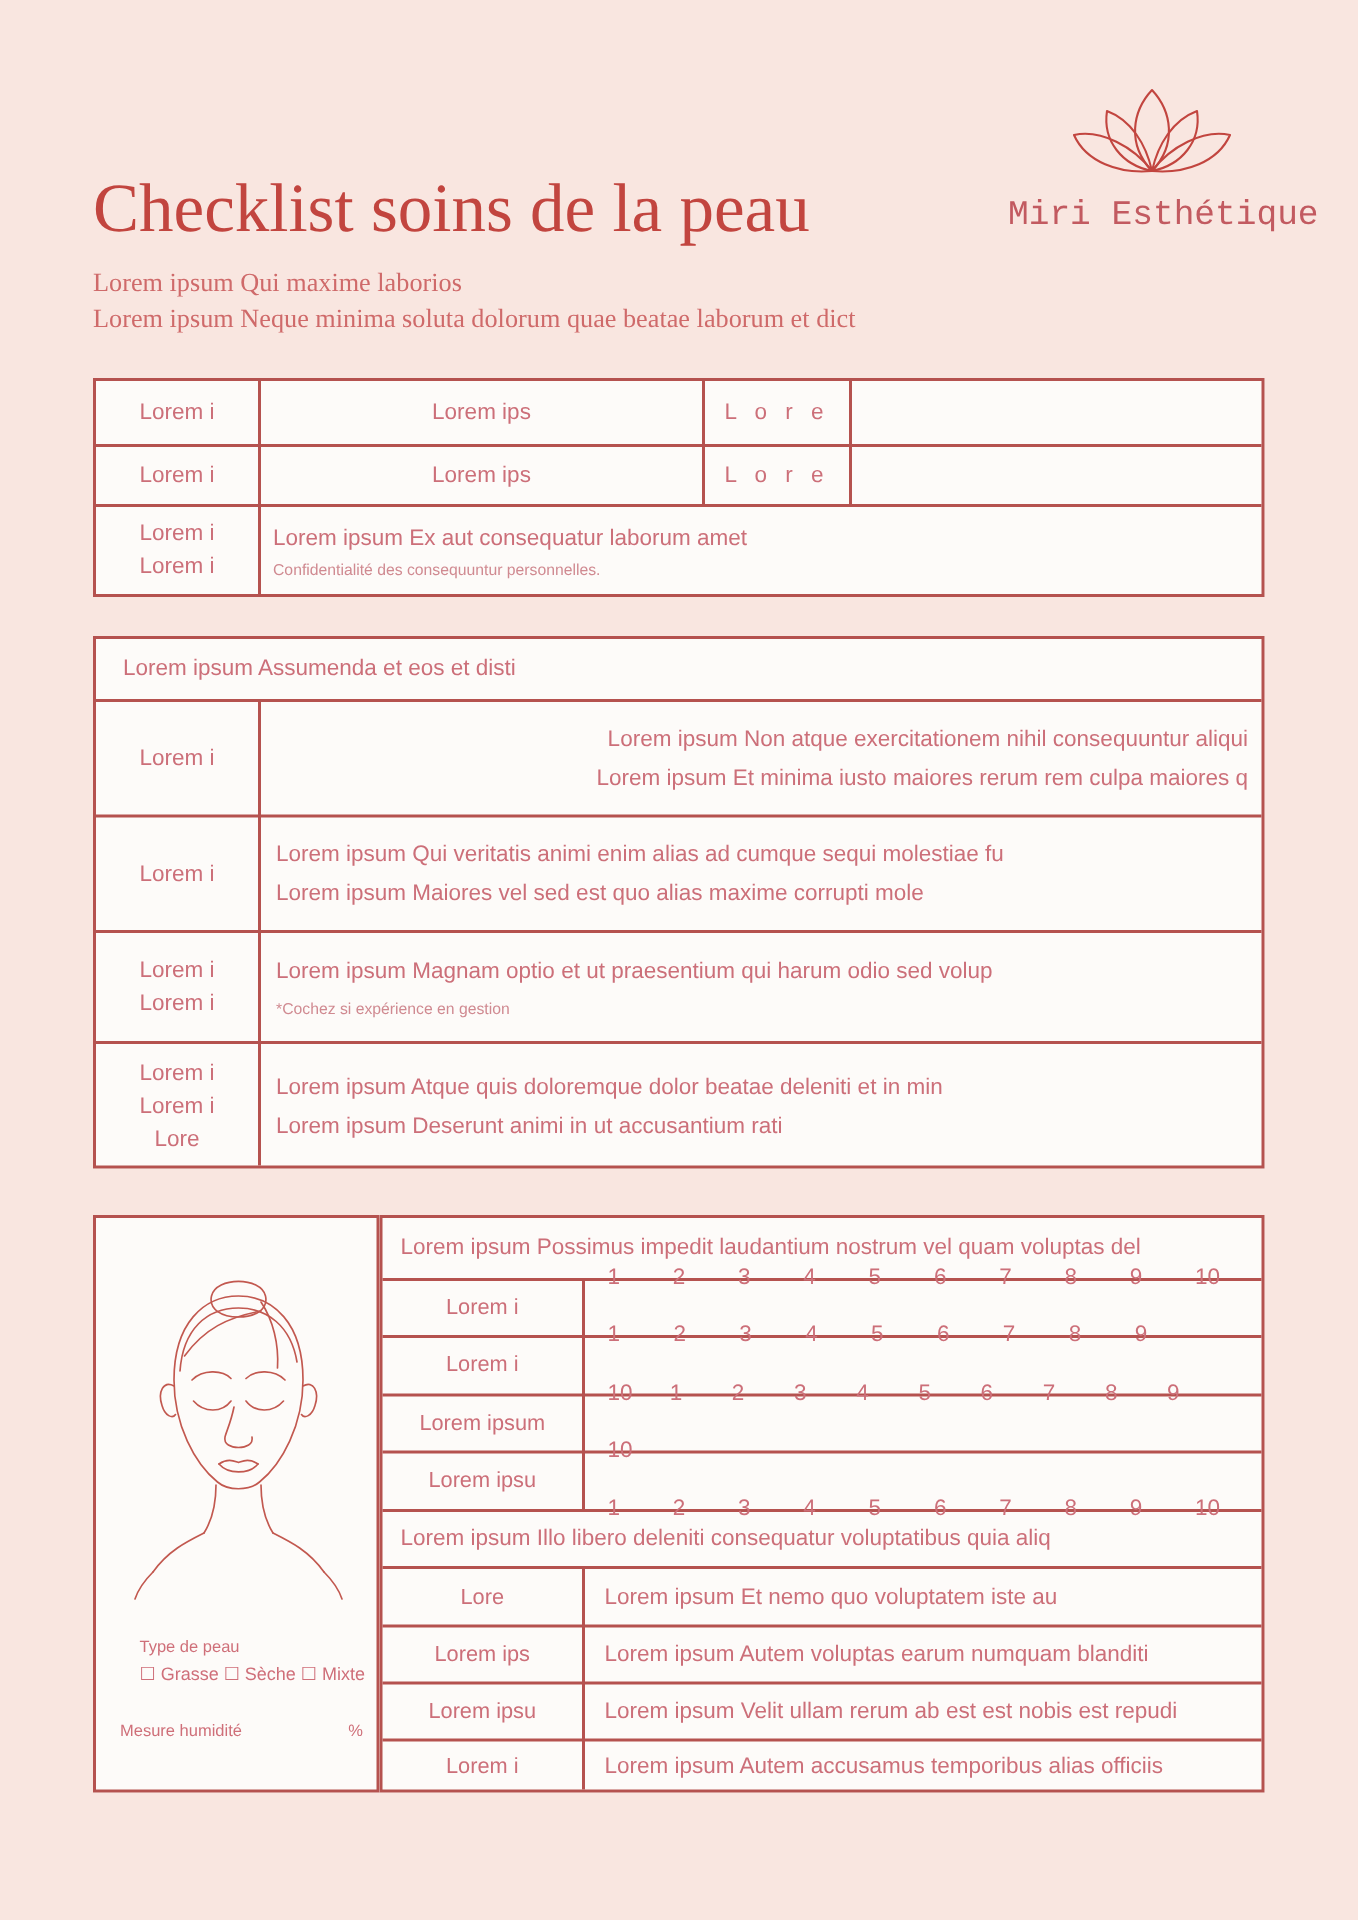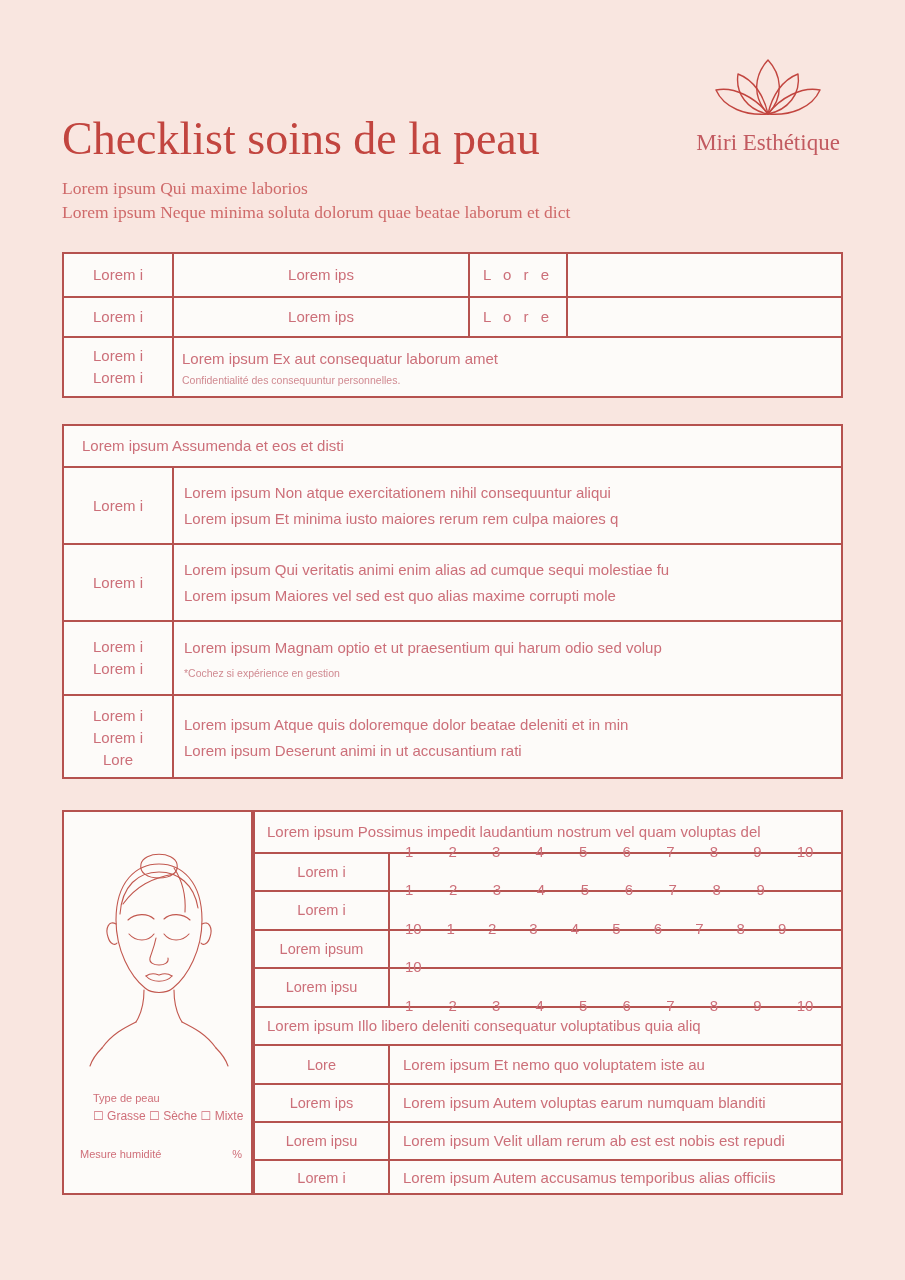--- a/index.html
+++ b/index.html
@@ -24,21 +24,21 @@
     position:absolute; left:62px;
     font-family:"Liberation Serif", serif;
     font-size:17.5px; color:#cf6a6a; white-space:nowrap;
   }
   .sub1 { top:178px; }
   .sub2 { top:202px; }
 
   .logo-wrap { position:absolute; left:672px; top:52px; width:192px; height:115px; text-align:center; }
   .logo-mark { width:192px; height:72px; display:block; }
   .logo-name {
-    font-family:Liberation Serif, serif;
+    font-family:Liberation Mono, monospace;
     font-size:23px; color:#c25a60; margin-top:6px; white-space:nowrap;
   }
 
   
   .tbl { position:absolute; background:#fdfbf9; border:2px solid #b5524f; box-sizing:border-box; }
   .rowline { position:absolute; left:0; right:0; height:2px; background:#b5524f; }
   .colline { position:absolute; top:0; bottom:0; width:2px; background:#b5524f; }
 
   .cell { position:absolute; box-sizing:border-box; display:flex; }
   .ctext { color:#cc6f79; font-size:15px; line-height:22px; }
@@ -143,21 +143,21 @@
     <div class="rowline" style="top:268px;"></div>
     <div class="colline" style="left:108px; top:40px; bottom:0;"></div>
 
     <div class="cell left" style="left:18px;top:0;width:740px;height:40px;">
       <span class="ctext">Lorem ipsum Assumenda et eos et disti</span>
     </div>
 
     <div class="cell center" style="left:0;top:42px;width:108px;height:75px;">
       <span class="ctext">Lorem i</span>
     </div>
-    <div class="cell mid-col" style="left:120px;top:42px;width:648px;height:75px;align-items:flex-start;">
+    <div class="cell mid-col" style="left:120px;top:42px;width:648px;height:75px;align-items:flex-end;">
       <span class="big-line">Lorem ipsum Non atque exercitationem nihil consequuntur aliqui</span>
       <span class="big-line">Lorem ipsum Et minima iusto maiores rerum rem culpa maiores q</span>
     </div>
 
     <div class="cell center" style="left:0;top:119px;width:108px;height:75px;">
       <span class="ctext">Lorem i</span>
     </div>
     <div class="cell mid-col" style="left:120px;top:119px;width:648px;height:75px;align-items:flex-start;">
       <span class="big-line">Lorem ipsum Qui veritatis animi enim alias ad cumque sequi molestiae fu</span>
       <span class="big-line">Lorem ipsum Maiores vel sed est quo alias maxime corrupti mole</span>

